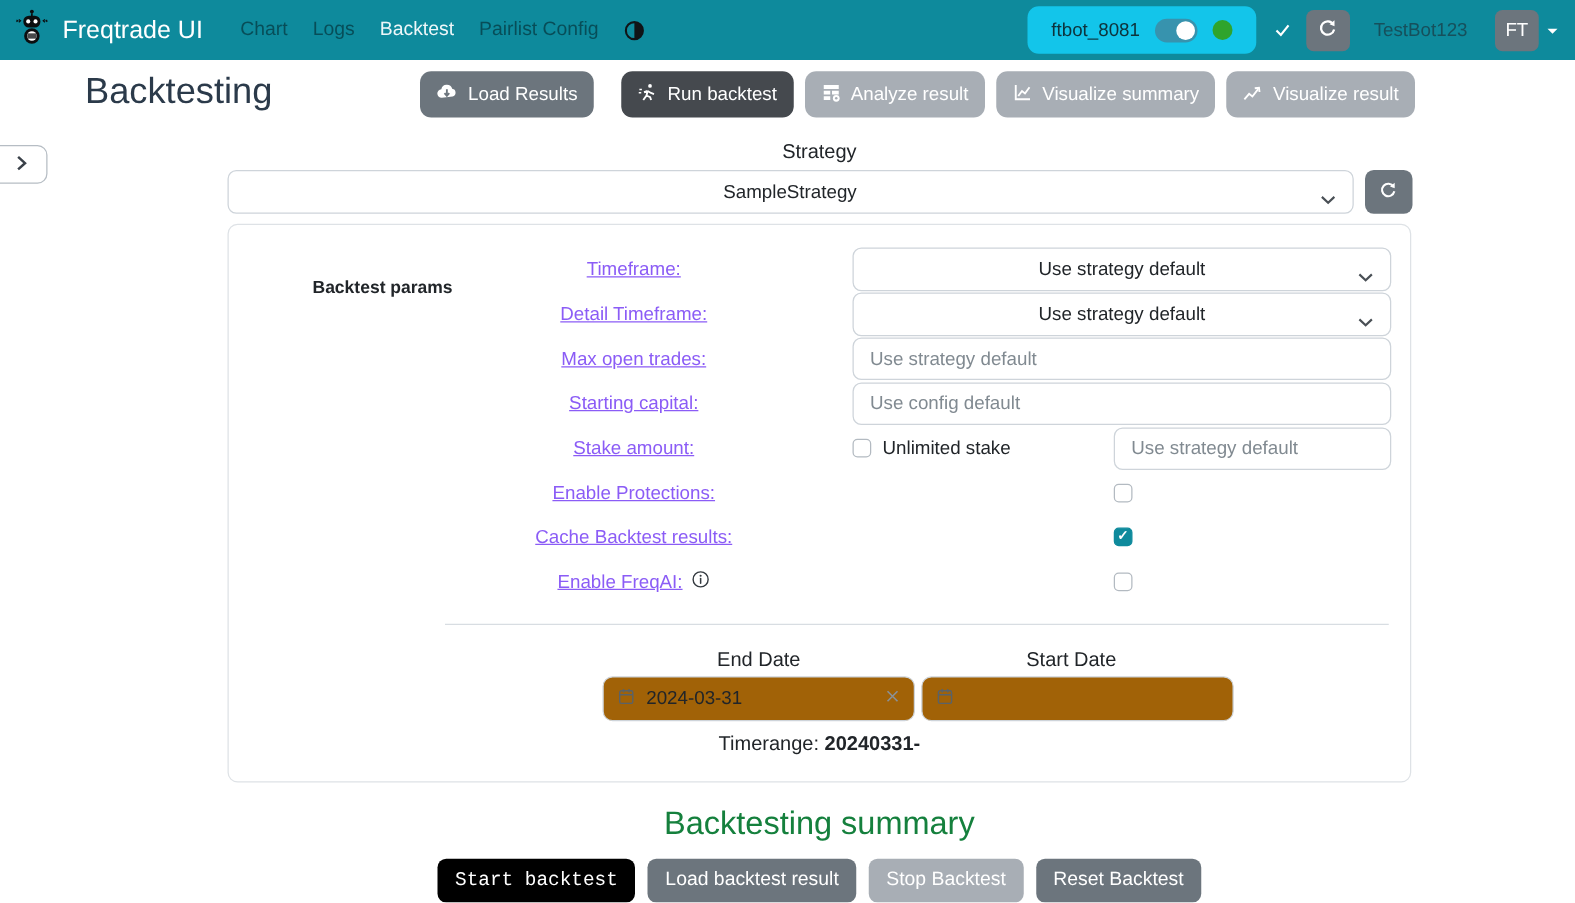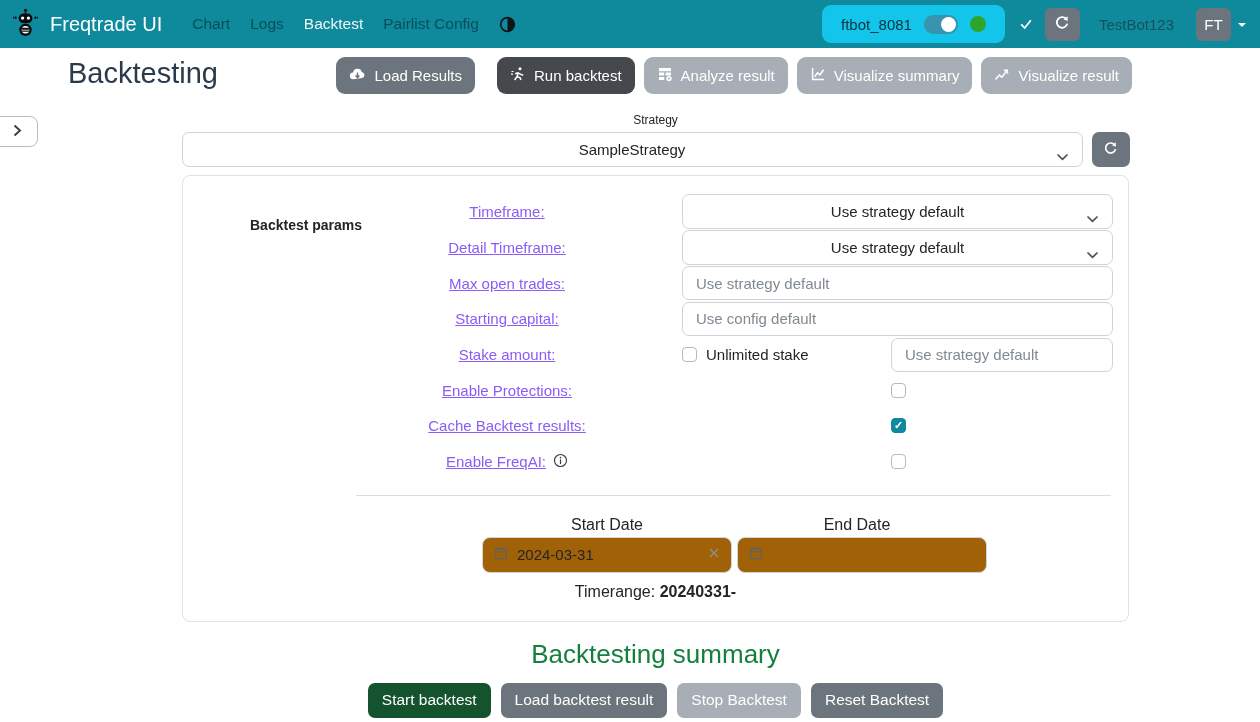--- a/index.html
+++ b/index.html
@@ -35,21 +35,21 @@
   .hbtn.grey { background:#6c757d; }
   .hbtn.dark { background:#45494e; }
   .hbtn.dis  { background:#a8aeb5; cursor:default; }
   .gap-after { margin-right:13px; }
 
   
   .collapse-btn { position:absolute; left:-18px; top:116px; width:56px; height:31px; background:#fff; border:1px solid #b6bdc4; border-radius:8px; display:flex; align-items:center; justify-content:flex-end; padding-right:15px; cursor:pointer; }
 
   
   .content { margin-left:51px; width:1209px; display:flex; flex-direction:column; align-items:center; }
-  .strategy-label { margin-top:19px; font-size:12px; color:#212529; }
+  .strategy-label { margin-top:19px; font-size:16px; color:#212529; }
   .strategy-row { margin-top:5px; width:948px; display:flex; gap:9px; }
   .select { position:relative; height:35px; border:1px solid #ced4da; border-radius:7px; display:flex; align-items:center; padding:0 13px 0 13px; font-size:15px; color:#212529; background:#fff; cursor:pointer; }
   .select .chev { position:absolute; right:13px; top:14px; }
   .grow { flex:1;justify-content:center; }
   .sm-refresh { width:38px; height:35px; background:#6c757d; border:none; border-radius:7px; display:flex; align-items:center; justify-content:center; cursor:pointer; }
 
   
   .panel { margin-top:8px; width:947px; border:1px solid #dee2e6; border-radius:8px; position:relative; padding:18px 0 20px; background:#fff; }
   .panel-title { position:absolute; left:23px; top:41px; font-size:14px; font-weight:700; color:#212529;padding-left:44px; }
   .prow { display:flex; align-items:center; height:35.7px; }
@@ -69,21 +69,21 @@
   .dates-row { display:flex; gap:5px; margin:3px 0 0 299px; }
   .date-input { width:250px; height:36px; border:1px solid #ced4da; border-radius:8px; display:flex; align-items:center; padding:0 11px; gap:9px; font-size:15px; color:#212529; background:#a16207; cursor:pointer; }
   .clear-x { margin-left:auto; display:flex; background:none; border:none; cursor:pointer; }
   .timerange { margin-top:10px; text-align:center; font-size:16px; color:#212529; }
   .timerange b { font-weight:700; }
 
   
   .summary-title { margin-top:17px; font-size:26px; font-weight:400; color:#15803d; }
   .summary-actions { margin-top:13px; display:flex; gap:10px; }
   .sbtn { height:35px; padding:0 14px; border:none; border-radius:7px; color:#fff; font-size:15.5px; font-family:inherit; cursor:pointer; white-space:nowrap; }
-  .sbtn.teal { background:#14532d; }
+  .sbtn.teal { background:#000000;font-family:Liberation Mono, monospace; }
   .sbtn.grey { background:#6c757d; }
   .sbtn.dis  { background:#a8aeb5; cursor:default; }
 </style>
 </head>
 <body>
 
 <nav class="navbar">
   <div class="brand">
     <span>
       <svg width="31" height="31" viewBox="0 0 34 34">
@@ -309,22 +309,22 @@
         </span>
       </div>
       <div class="pctrl">
         <span class="checkbox cb-offset"></span>
       </div>
     </div>
 
     <div class="divider"></div>
 
     <div class="dates-labels">
+      <div>End Date</div>
       <div>Start Date</div>
-      <div>End Date</div>
     </div>
     <div class="dates-row">
       <div class="date-input">
         <span>
           <svg width="14" height="14" viewBox="0 0 16 16" fill="none" stroke="#5a6268" stroke-width="1.3">
             <rect x="2" y="3" width="12" height="11.5" rx="1.5"></rect>
             <path d="M2 6.6 h12 M5.5 1.4 v3.2 M10.5 1.4 v3.2"></path>
           </svg>
         </span>
         <span>2024-03-31</span>

